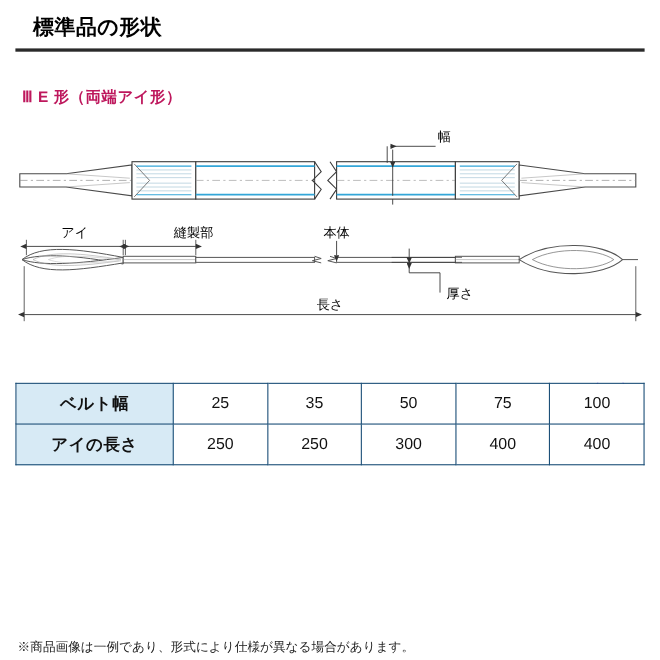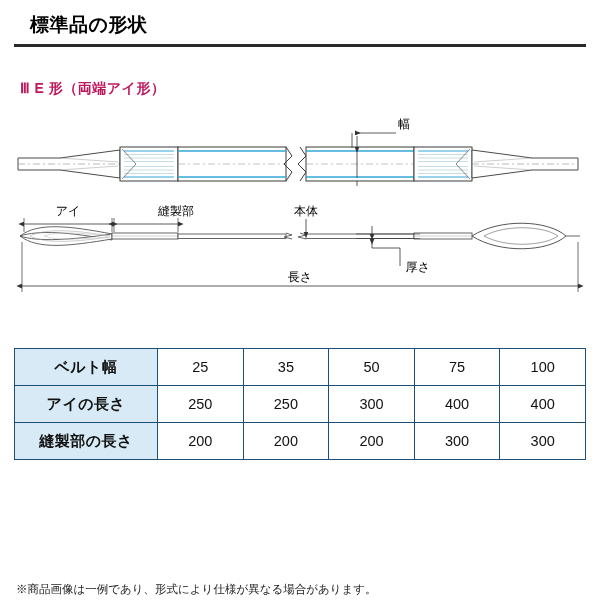--- a/index.html
+++ b/index.html
@@ -282,28 +282,20 @@
           <td class="val">100</td>
         </tr>
         <tr>
           <th class="rowhead">アイの長さ</th>
           <td class="val">250</td>
           <td class="val">250</td>
           <td class="val">300</td>
           <td class="val">400</td>
           <td class="val">400</td>
         </tr>
-        <tr>
-          <th class="rowhead">縫製部の長さ</th>
-          <td class="val">200</td>
-          <td class="val">200</td>
-          <td class="val">200</td>
-          <td class="val">300</td>
-          <td class="val">300</td>
-        </tr>
       </tbody>
     </table>
   </div>
 
   <div class="notes">
     <div>※商品画像は一例であり、形式により仕様が異なる場合があります。</div>
   </div>
 
 </div>
 

